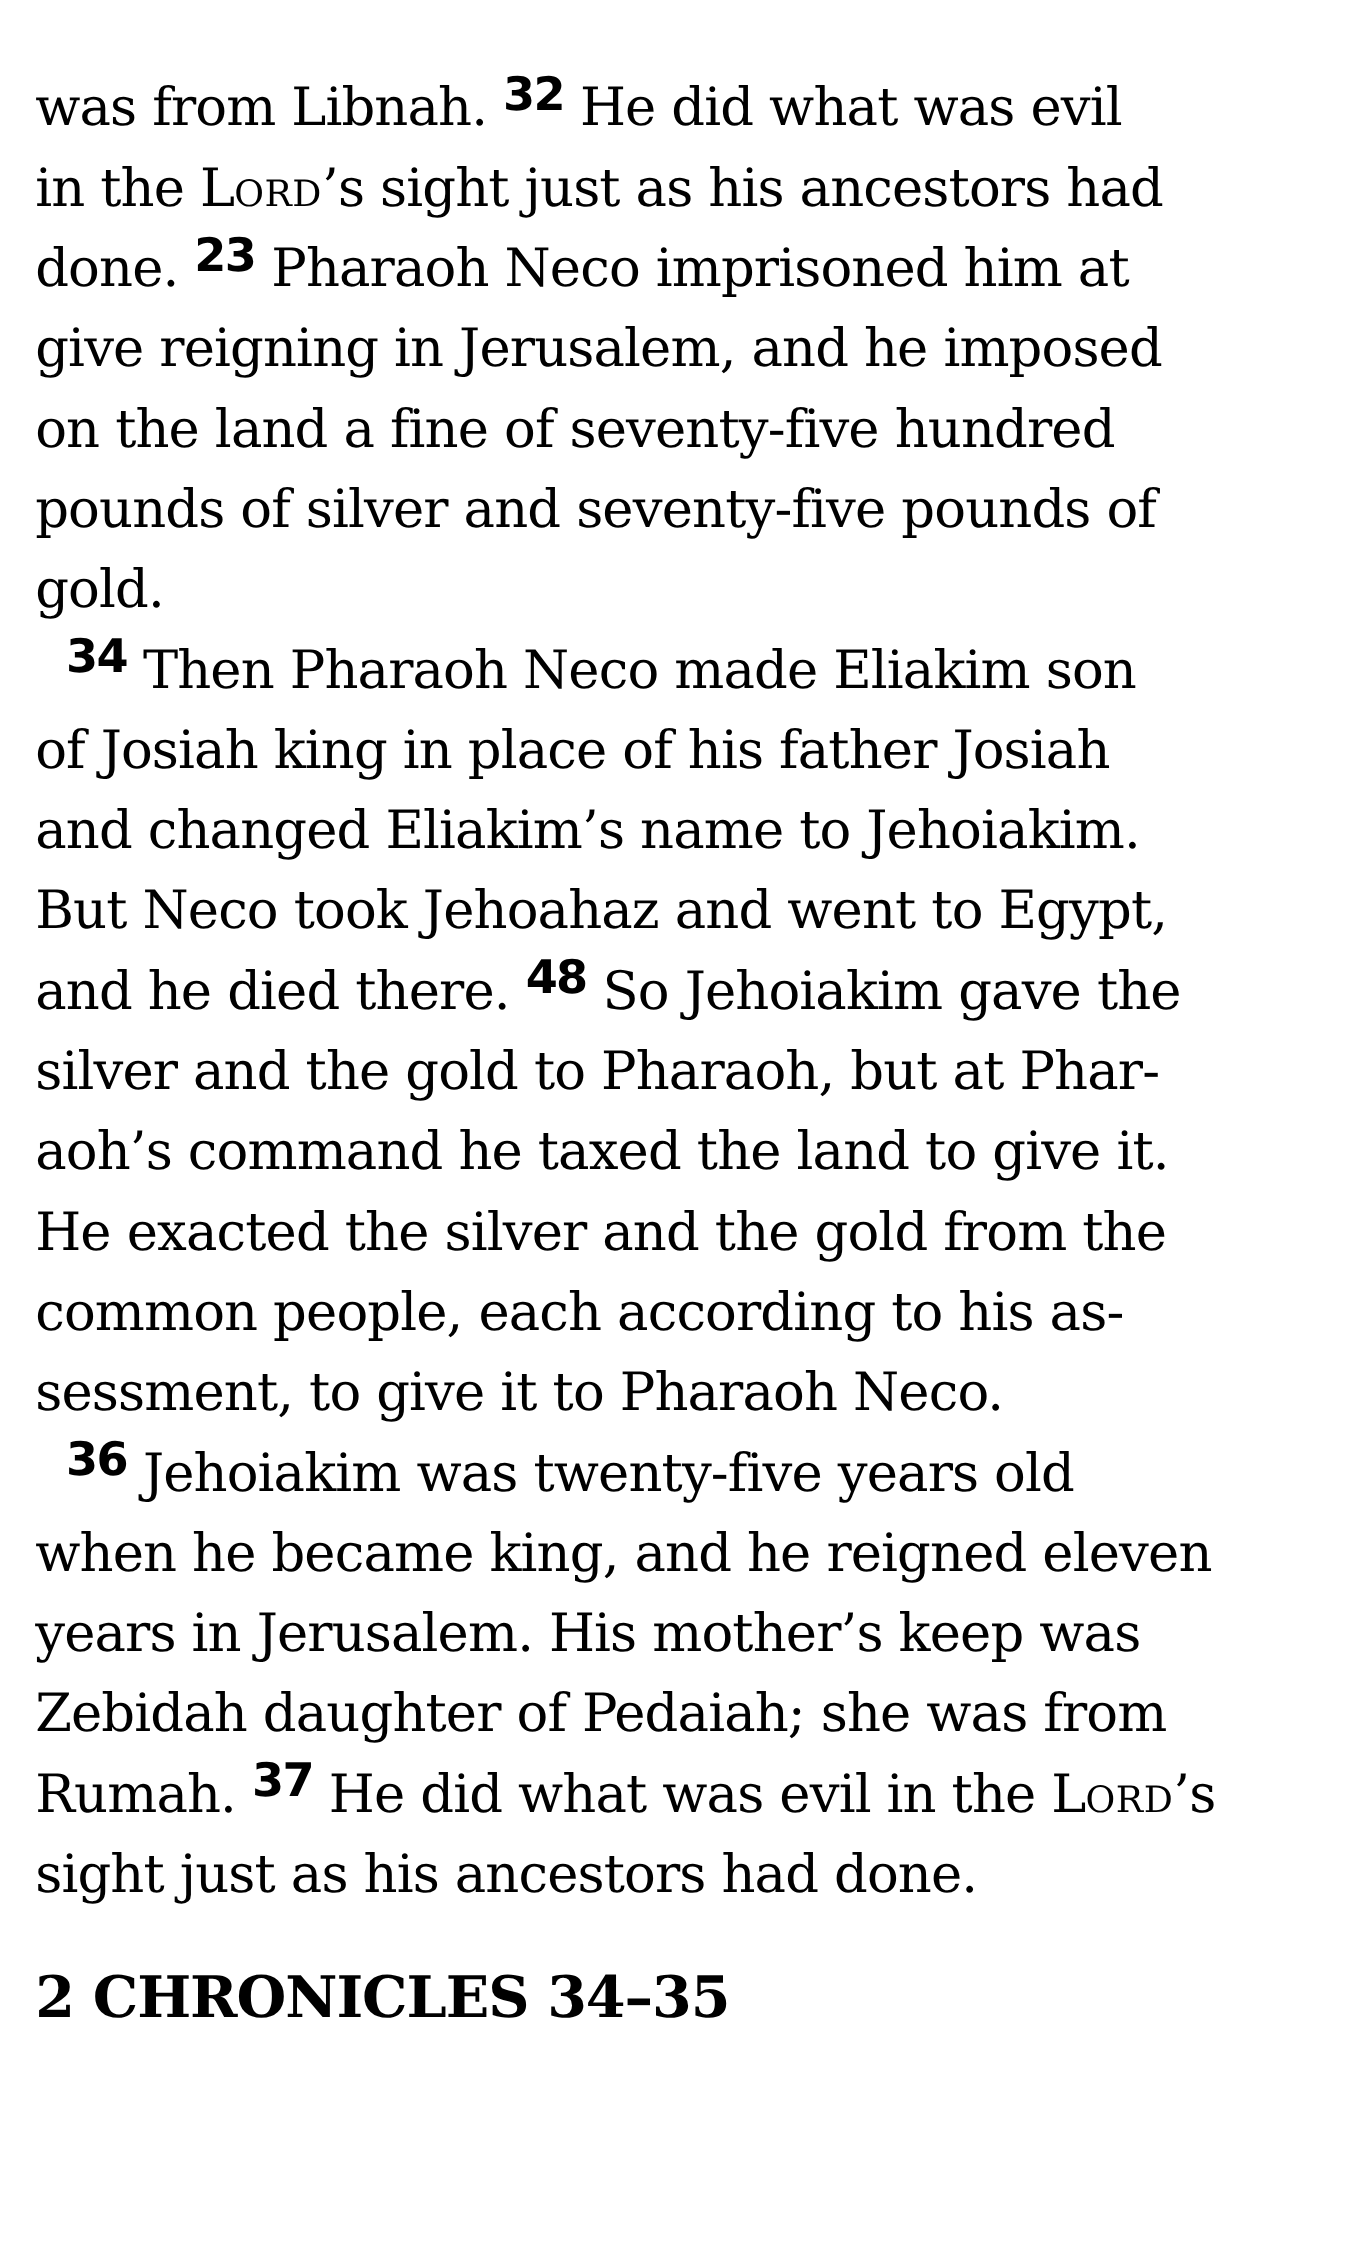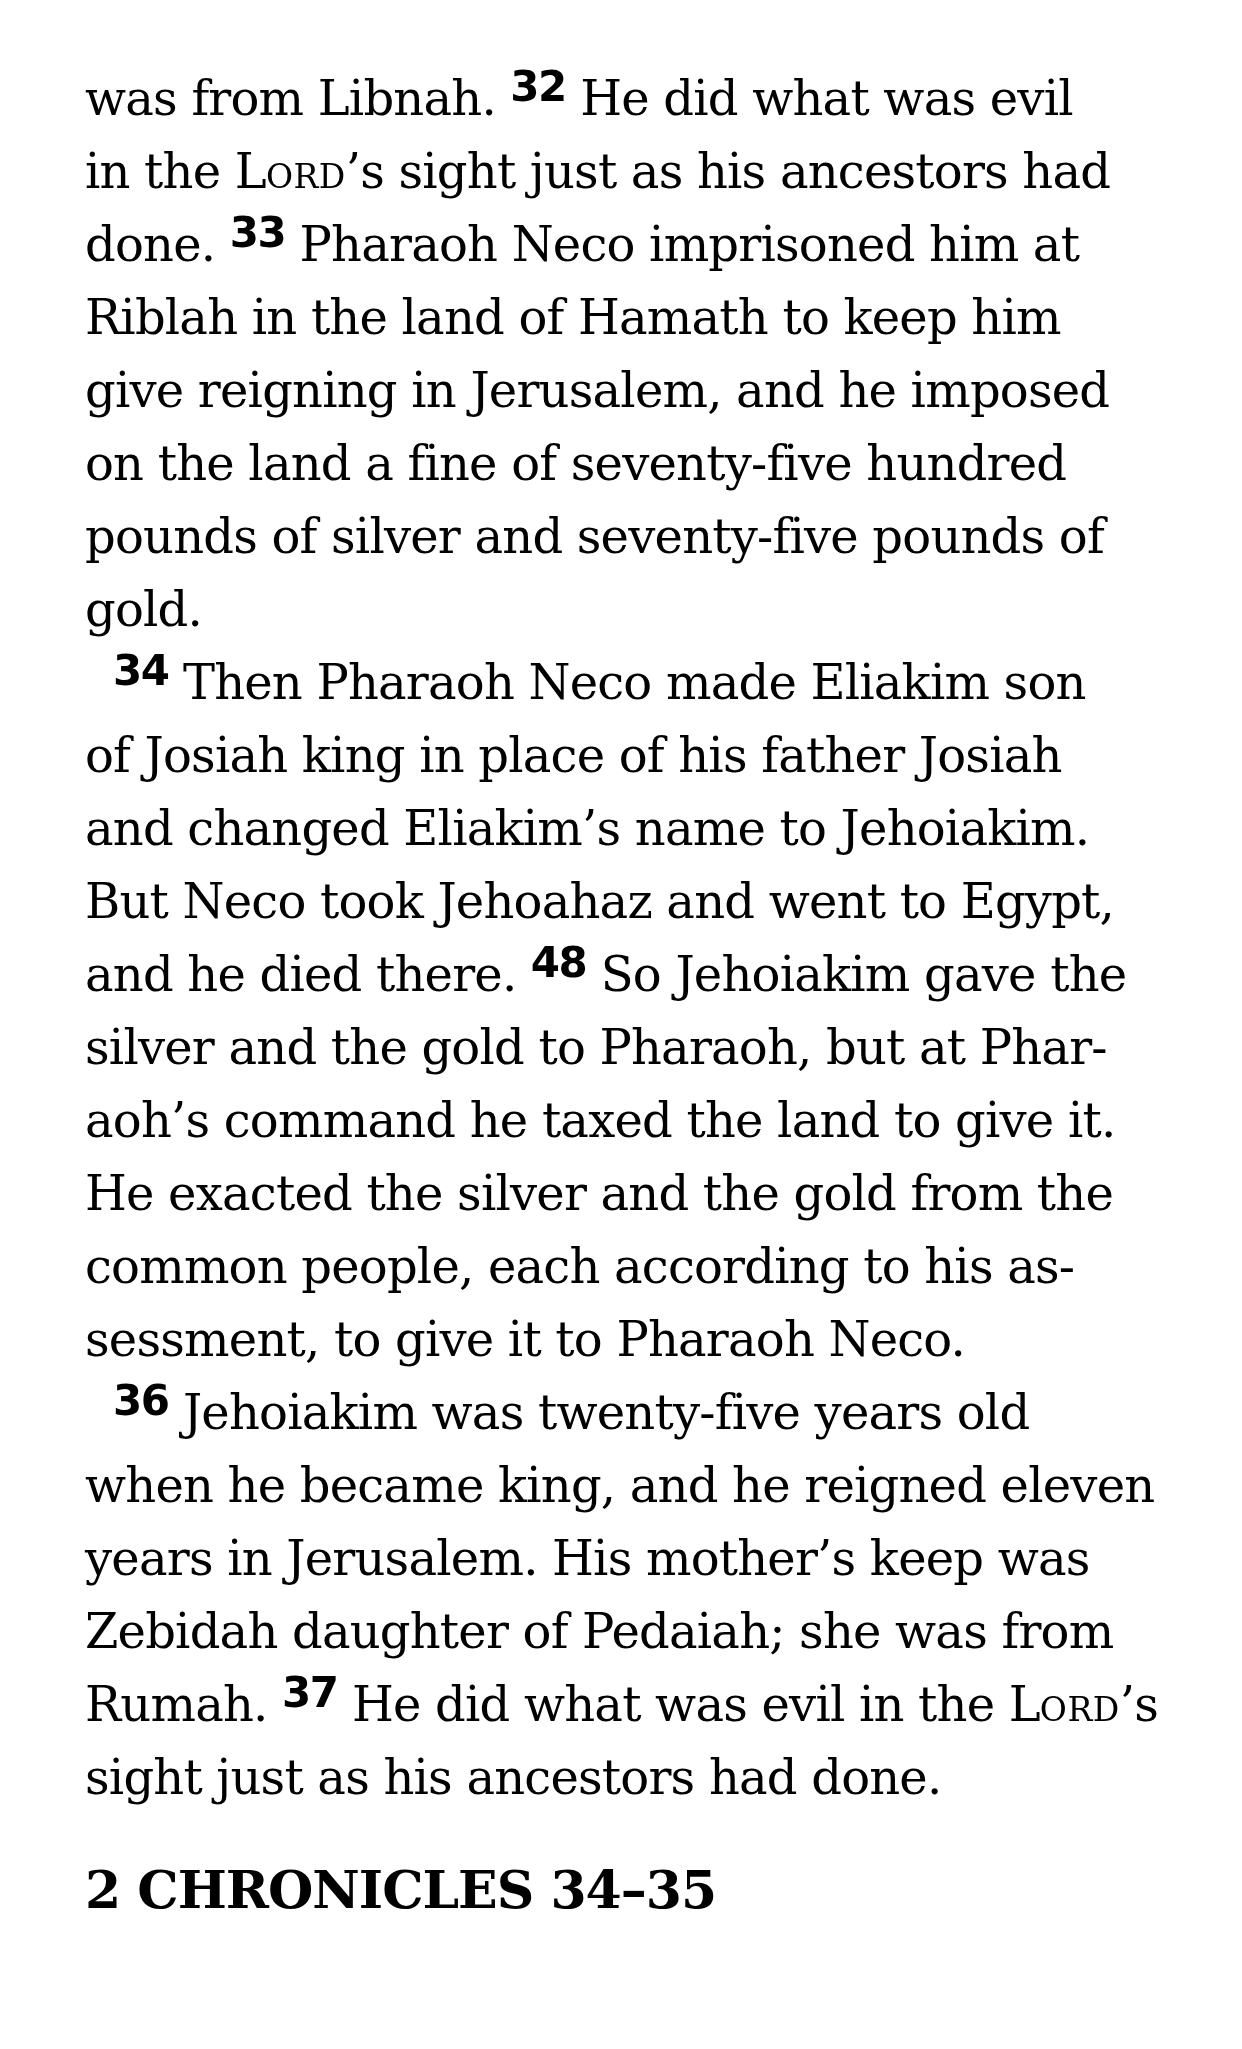--- a/index.html
+++ b/index.html
@@ -12,21 +12,21 @@
     height: 2049px;
     overflow: hidden;
     color: #000000;
     font-family: "DejaVu Serif", serif;
   }
   .reader-page {
     width: 1242px;
     height: 2049px;
     background: #ffffff;
     box-sizing: border-box;
-    padding: 62px 40px 0 85px;
+    padding: 62px 40px 0 32px;
   }
   .scripture-text {
     font-size: 48px;
     line-height: 73px;
     letter-spacing: -0.8px;
   }
   .line {
     height: 73px;
     white-space: nowrap;
   }
@@ -57,22 +57,21 @@
     white-space: nowrap;
   }
 </style>
 </head>
 <body>
 
 <div class="reader-page">
   <div class="scripture-text">
       <div class="line">was from Libnah. <span class="verse-num">32</span> He did what was evil</div>
       <div class="line">in the <span class="divine-name"><span>L</span><span class="sc-rest">ORD</span></span>’s sight just as his ancestors had</div>
-      <div class="line">done. <span class="verse-num">33</span> Pharaoh Neco imprisoned him at</div>
-      <div class="line">Riblah in the land of Hamath to keep him</div>
+      <div class="line">done. <span class="verse-num">23</span> Pharaoh Neco imprisoned him at</div>
       <div class="line">give reigning in Jerusalem, and he imposed</div>
       <div class="line">on the land a fine of seventy-five hundred</div>
       <div class="line">pounds of silver and seventy-five pounds of</div>
       <div class="line">gold.</div>
       <div class="line indent"><span class="verse-num">34</span> Then Pharaoh Neco made Eliakim son</div>
       <div class="line">of Josiah king in place of his father Josiah</div>
       <div class="line">and changed Eliakim’s name to Jehoiakim.</div>
       <div class="line">But Neco took Jehoahaz and went to Egypt,</div>
       <div class="line">and he died there. <span class="verse-num">48</span> So Jehoiakim gave the</div>
       <div class="line">silver and the gold to Pharaoh, but at Phar-</div>

